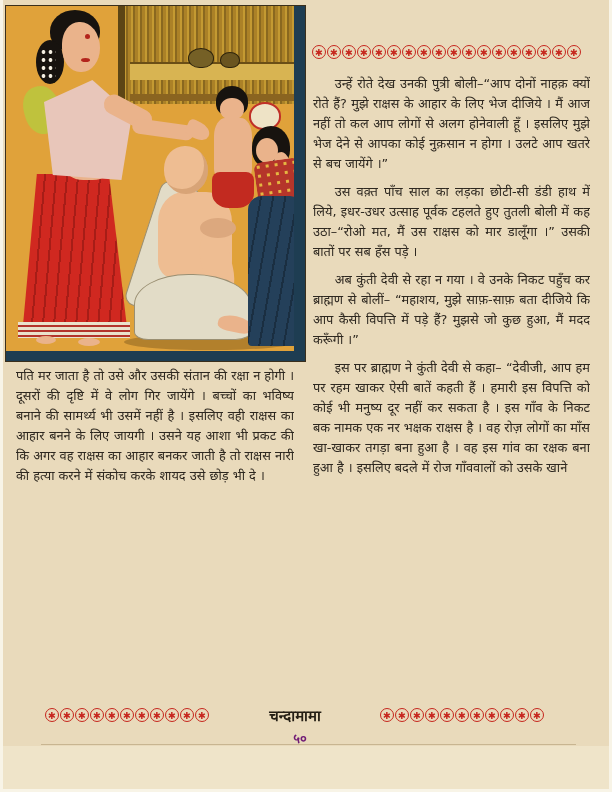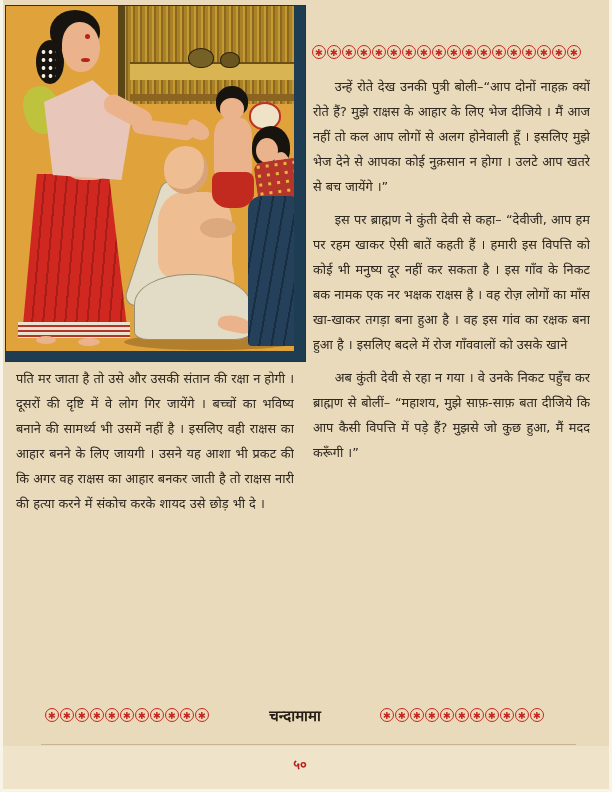--- a/index.html
+++ b/index.html
@@ -79,41 +79,41 @@
   .sw-hand { left:269px; top:146px; width:15px; height:24px; background:#eab38b; border-radius:45%; transform:rotate(-15deg); }
   .sw-redtop { left:250px; top:154px; width:46px; height:44px; border-radius:8px; transform:rotate(-8deg);
     background:#b5352a; background-image:radial-gradient(circle,#e5b741 1.4px,transparent 2px); background-size:9px 9px; }
   .sw-body { left:242px; top:190px; width:52px; height:150px; border-radius:14px 10px 4px 4px;
     background:#24405a repeating-linear-gradient(100deg,rgba(0,0,0,.28) 0 2px,transparent 2px 12px); }
 
   .frame-right { right:0; top:0; width:11px; height:100%; background:#1e3d52; }
   .frame-bottom { left:0; bottom:0; width:100%; height:10px; background:#1e3d52; }
 
   
-  .col { position:absolute; color:#2e2820; font-size:12.8px; line-height:25px;
+  .col { position:absolute; color:#2e2820; font-size:12.8px; line-height:20px;
     text-align:justify; overflow:hidden; }
   .col p { margin:0 0 8px; text-indent:1.7em; }
   .col p.noindent { text-indent:0; }
   .col-left { left:16px; top:366px; width:278px; height:340px; }
   .col-right { left:313px; top:74px; width:277px; height:632px; }
 
   
   .orn { position:absolute; display:flex; align-items:center; }
   .orn-inline { position:static; }
   .star { flex:none; width:14px; height:14px; margin-right:1px;
     border:1.2px solid #c6261e; border-radius:50%;
     display:flex; align-items:center; justify-content:center;
     font-size:9.5px; color:#c6261e; }
   .orn-top { left:312px; top:45px; width:274px; }
 
   .footer { position:absolute; left:45px; top:705px; width:500px;
     display:flex; align-items:center; justify-content:space-between; }
   .footer-title { font-size:15px; font-weight:bold; color:#241e14; padding:0 8px; white-space:nowrap; }
-  .pageno { position:absolute; left:0; top:755px; width:600px; text-align:center;
-    font-size:13px; font-weight:bold; color:#b91c1c; }
+  .pageno { position:absolute; left:0; top:729px; width:600px; text-align:center;
+    font-size:13px; font-weight:bold; color:#701a75; }
 </style>
 </head>
 <body>
 
 <div class="page">
   <div class="page-bottom-strip"></div>
   <div class="fold-line"></div>
 </div>
 
 <div class="illus">
@@ -182,22 +182,23 @@
     <span class="star">✱</span>
     <span class="star">✱</span>
     <span class="star">✱</span>
     <span class="star">✱</span>
     <span class="star">✱</span>
     <span class="star">✱</span>
   </div>
 
 <div class="col col-right">
   <p>उन्हें रोते देख उनकी पुत्री बोली–“आप दोनों नाहक़ क्यों रोते हैं? मुझे राक्षस के आहार के लिए भेज दीजिये । मैं आज नहीं तो कल आप लोगों से अलग होनेवाली हूँ । इसलिए मुझे भेज देने से आपका कोई नुक़सान न होगा । उलटे आप खतरे से बच जायेंगे ।”</p>
+  <p>उस वक़्त पाँच साल का लड़का छोटी-सी डंडी हाथ में लिये, इधर-उधर उत्साह पूर्वक टहलते हुए तुतली बोली में कह उठा–“रोओ मत, मैं उस राक्षस को मार डालूँगा ।” उसकी बातों पर सब हँस पड़े ।</p>
+  <p>अब कुंती देवी से रहा न गया । वे उनके निकट पहुँच कर ब्राह्मण से बोलीं– “महाशय, मुझे साफ़-साफ़ बता दीजिये कि आप कैसी विपत्ति में पड़े हैं? मुझसे जो कुछ हुआ, मैं मदद करूँगी ।”</p>
   <p>इस पर ब्राह्मण ने कुंती देवी से कहा– “देवीजी, आप हम पर रहम खाकर ऐसी बातें कहती हैं । हमारी इस विपत्ति को कोई भी मनुष्य दूर नहीं कर सकता है । इस गाँव के निकट बक नामक एक नर भक्षक राक्षस है । वह रोज़ लोगों का माँस खा-खाकर तगड़ा बना हुआ है । वह इस गांव का रक्षक बना हुआ है । इसलिए बदले में रोज गाँववालों को उसके खाने</p>
-  <p>अब कुंती देवी से रहा न गया । वे उनके निकट पहुँच कर ब्राह्मण से बोलीं– “महाशय, मुझे साफ़-साफ़ बता दीजिये कि आप कैसी विपत्ति में पड़े हैं? मुझसे जो कुछ हुआ, मैं मदद करूँगी ।”</p>
 </div>
 
 <div class="col col-left">
   <p class="noindent">पति मर जाता है तो उसे और उसकी संतान की रक्षा न होगी । दूसरों की दृष्टि में वे लोग गिर जायेंगे । बच्चों का भविष्य बनाने की सामर्थ्य भी उसमें नहीं है । इसलिए वही राक्षस का आहार बनने के लिए जायगी । उसने यह आशा भी प्रकट की कि अगर वह राक्षस का आहार बनकर जाती है तो राक्षस नारी की हत्या करने में संकोच करके शायद उसे छोड़ भी दे ।</p>
 </div>
 
 <div class="footer">
   <div class="orn orn-inline">
     <span class="star">✱</span>
   <span class="star">✱</span>

